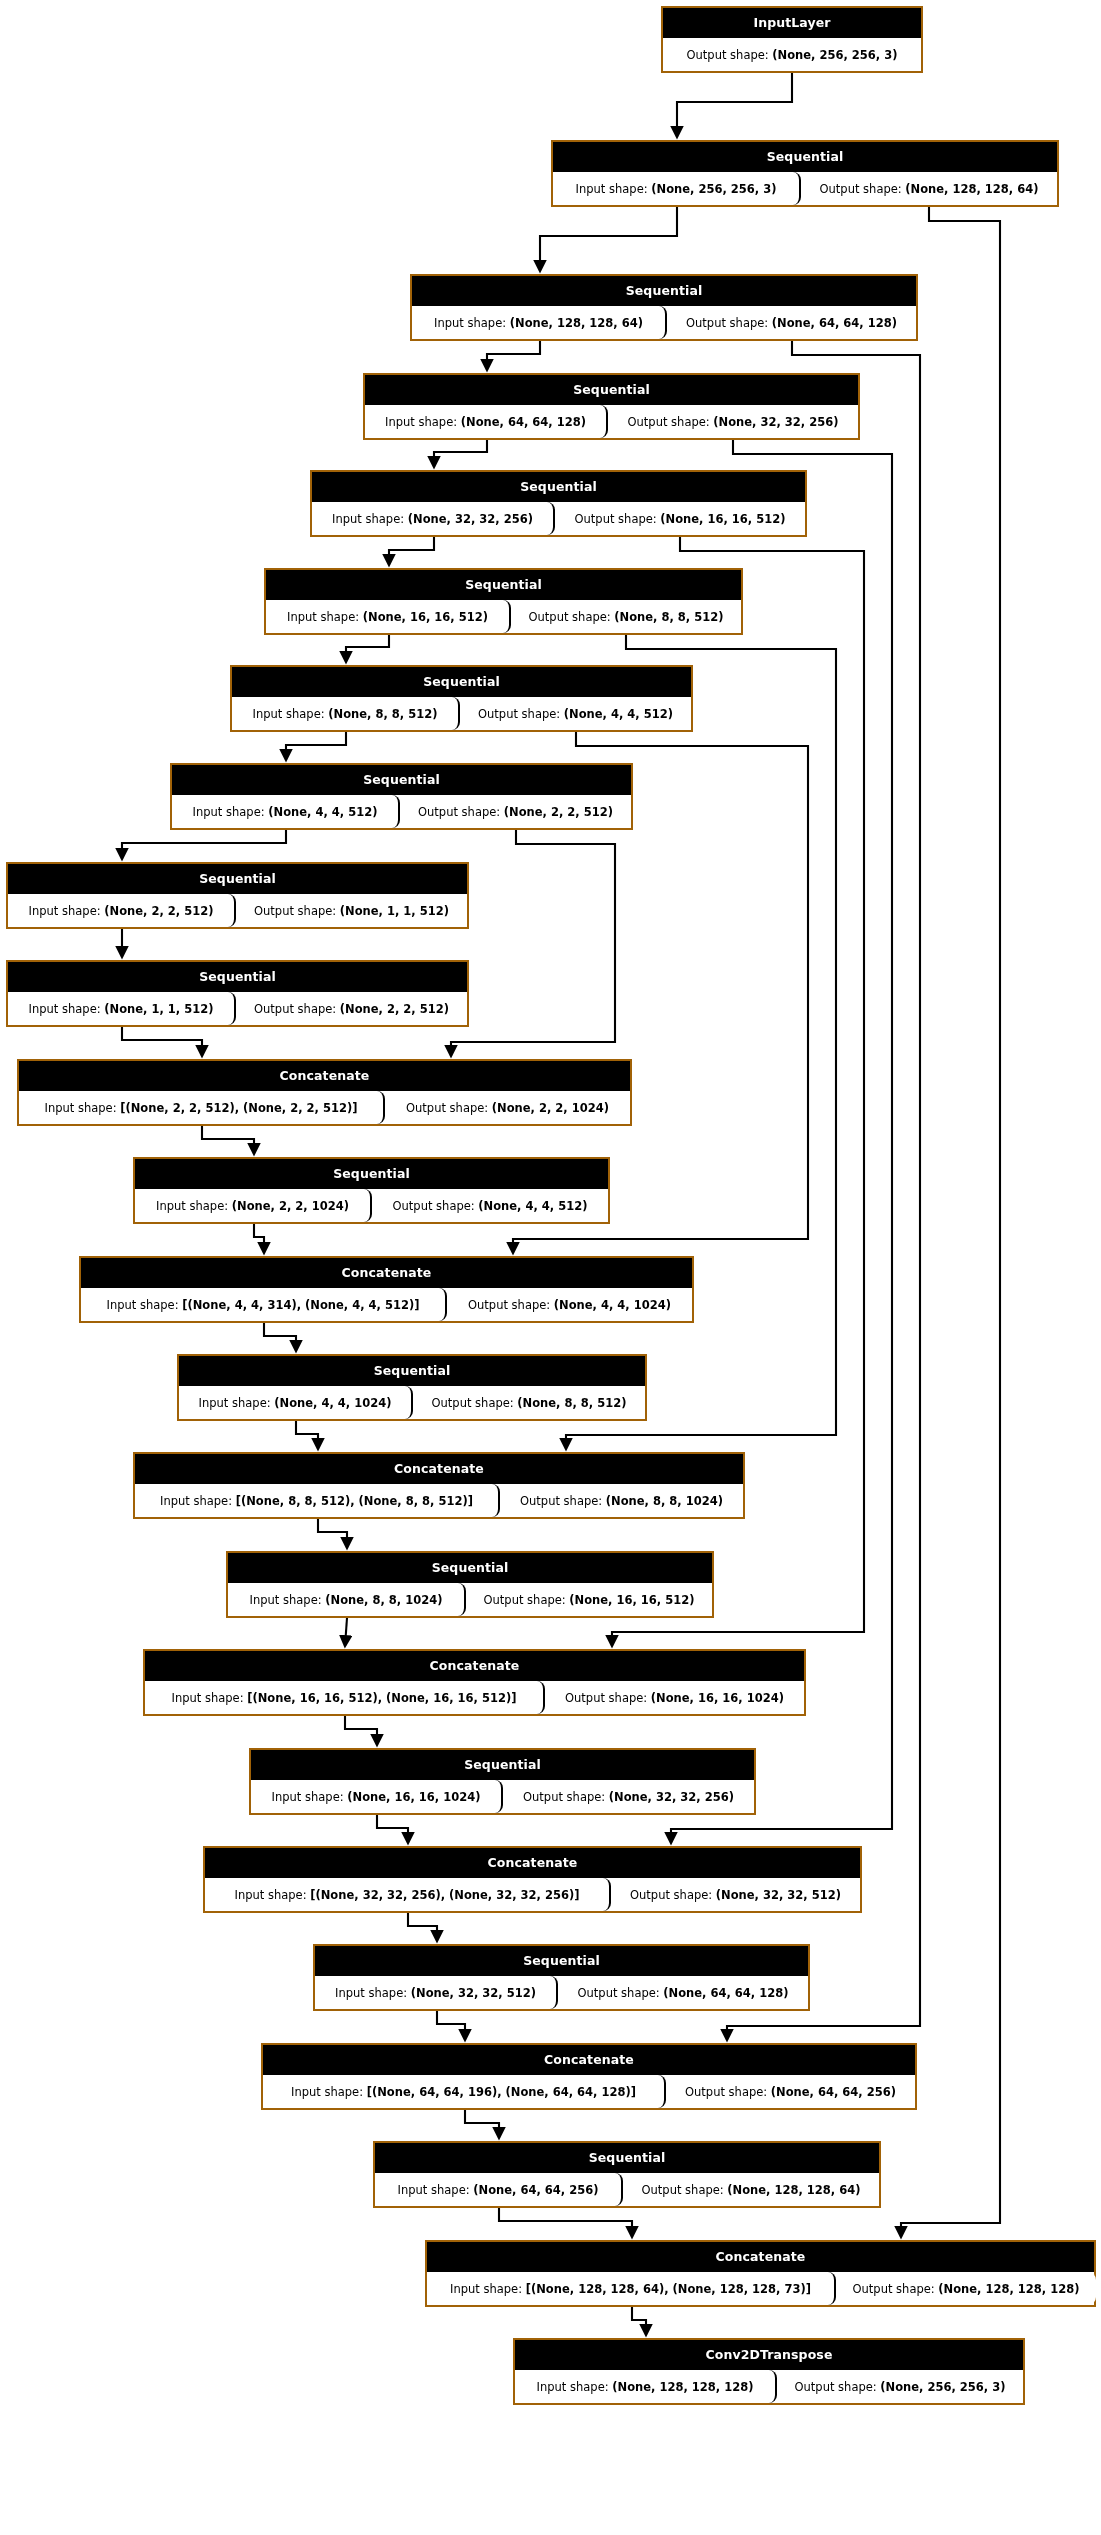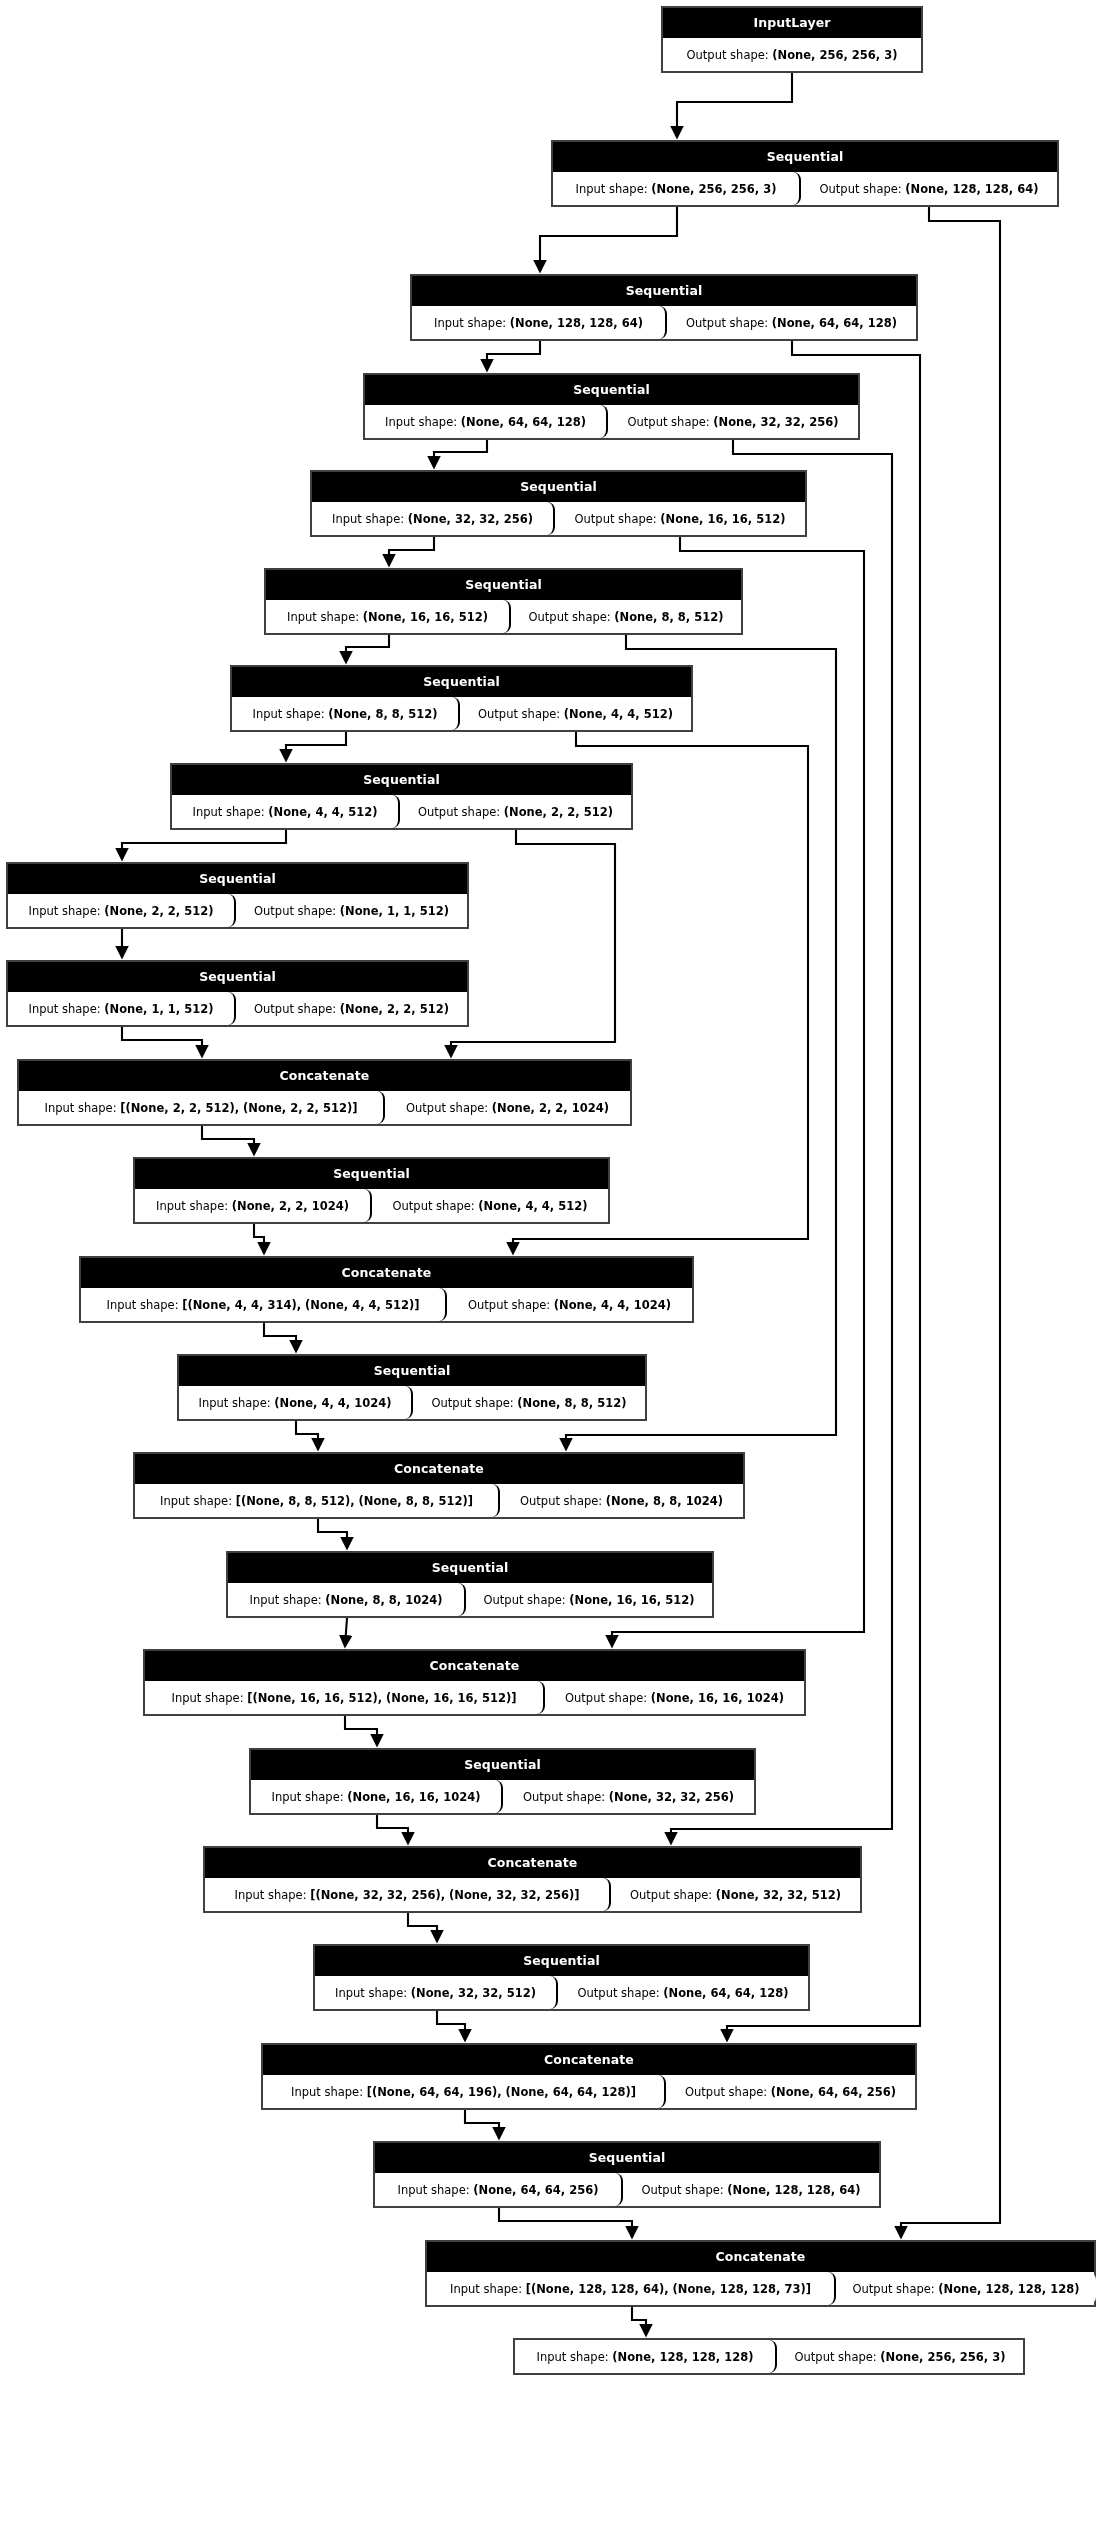--- a/index.html
+++ b/index.html
@@ -1,19 +1,19 @@
 <!DOCTYPE html>
 <html><head>
 <meta charset="utf-8">
 <style>
   html,body{margin:0;padding:0;background:#ffffff;}
   body{width:1101px;height:2535px;font-family:"DejaVu Sans","Liberation Sans",sans-serif;}
   #stage{position:relative;width:1101px;height:2535px;overflow:hidden;background:#fff;}
   svg.edges{position:absolute;left:0;top:0;width:1101px;height:2535px;pointer-events:none;}
-  .node{position:absolute;box-sizing:border-box;border:2px solid #404040;background:#fff;}
+  .node{position:absolute;box-sizing:border-box;border:2px solid #a16207;background:#fff;}
   .node .title{
     background:#000;color:#fff;text-align:center;
     font-weight:bold;font-size:12.5px;line-height:28px;height:28px;
     letter-spacing:.1px;white-space:nowrap;overflow:hidden;
   }
   .node .row{display:flex;height:30px;}
   .node .cell{
     flex:0 0 auto;display:flex;align-items:center;justify-content:center;
     font-size:11.5px;color:#000;background:#fff;white-space:nowrap;
     padding:0 7px;box-sizing:border-box;overflow:hidden;border-radius:8px;
@@ -356,20 +356,21 @@
             <span class="lbl">Input shape:&nbsp;</span>
             <b>[(None, 128, 128, 64), (None, 128, 128, 73)]</b>
           </div>
           <div class="cell out" style="width: 260px;">
             <span class="lbl">Output shape:&nbsp;</span>
             <b>(None, 128, 128, 128)</b>
           </div>
         </div>
       </div>
       <div class="node" style="left: 513px; top: 2338px; width: 512px;">
+        <div class="title" style="height: 30px; line-height: 30px;">Conv2DTranspose</div>
         <div class="row" style="height: 33px;">
           <div class="cell in" style="width: 262px;">
             <span class="lbl">Input shape:&nbsp;</span>
             <b>(None, 128, 128, 128)</b>
           </div>
           <div class="cell out" style="width: 246px;">
             <span class="lbl">Output shape:&nbsp;</span>
             <b>(None, 256, 256, 3)</b>
           </div>
         </div>

